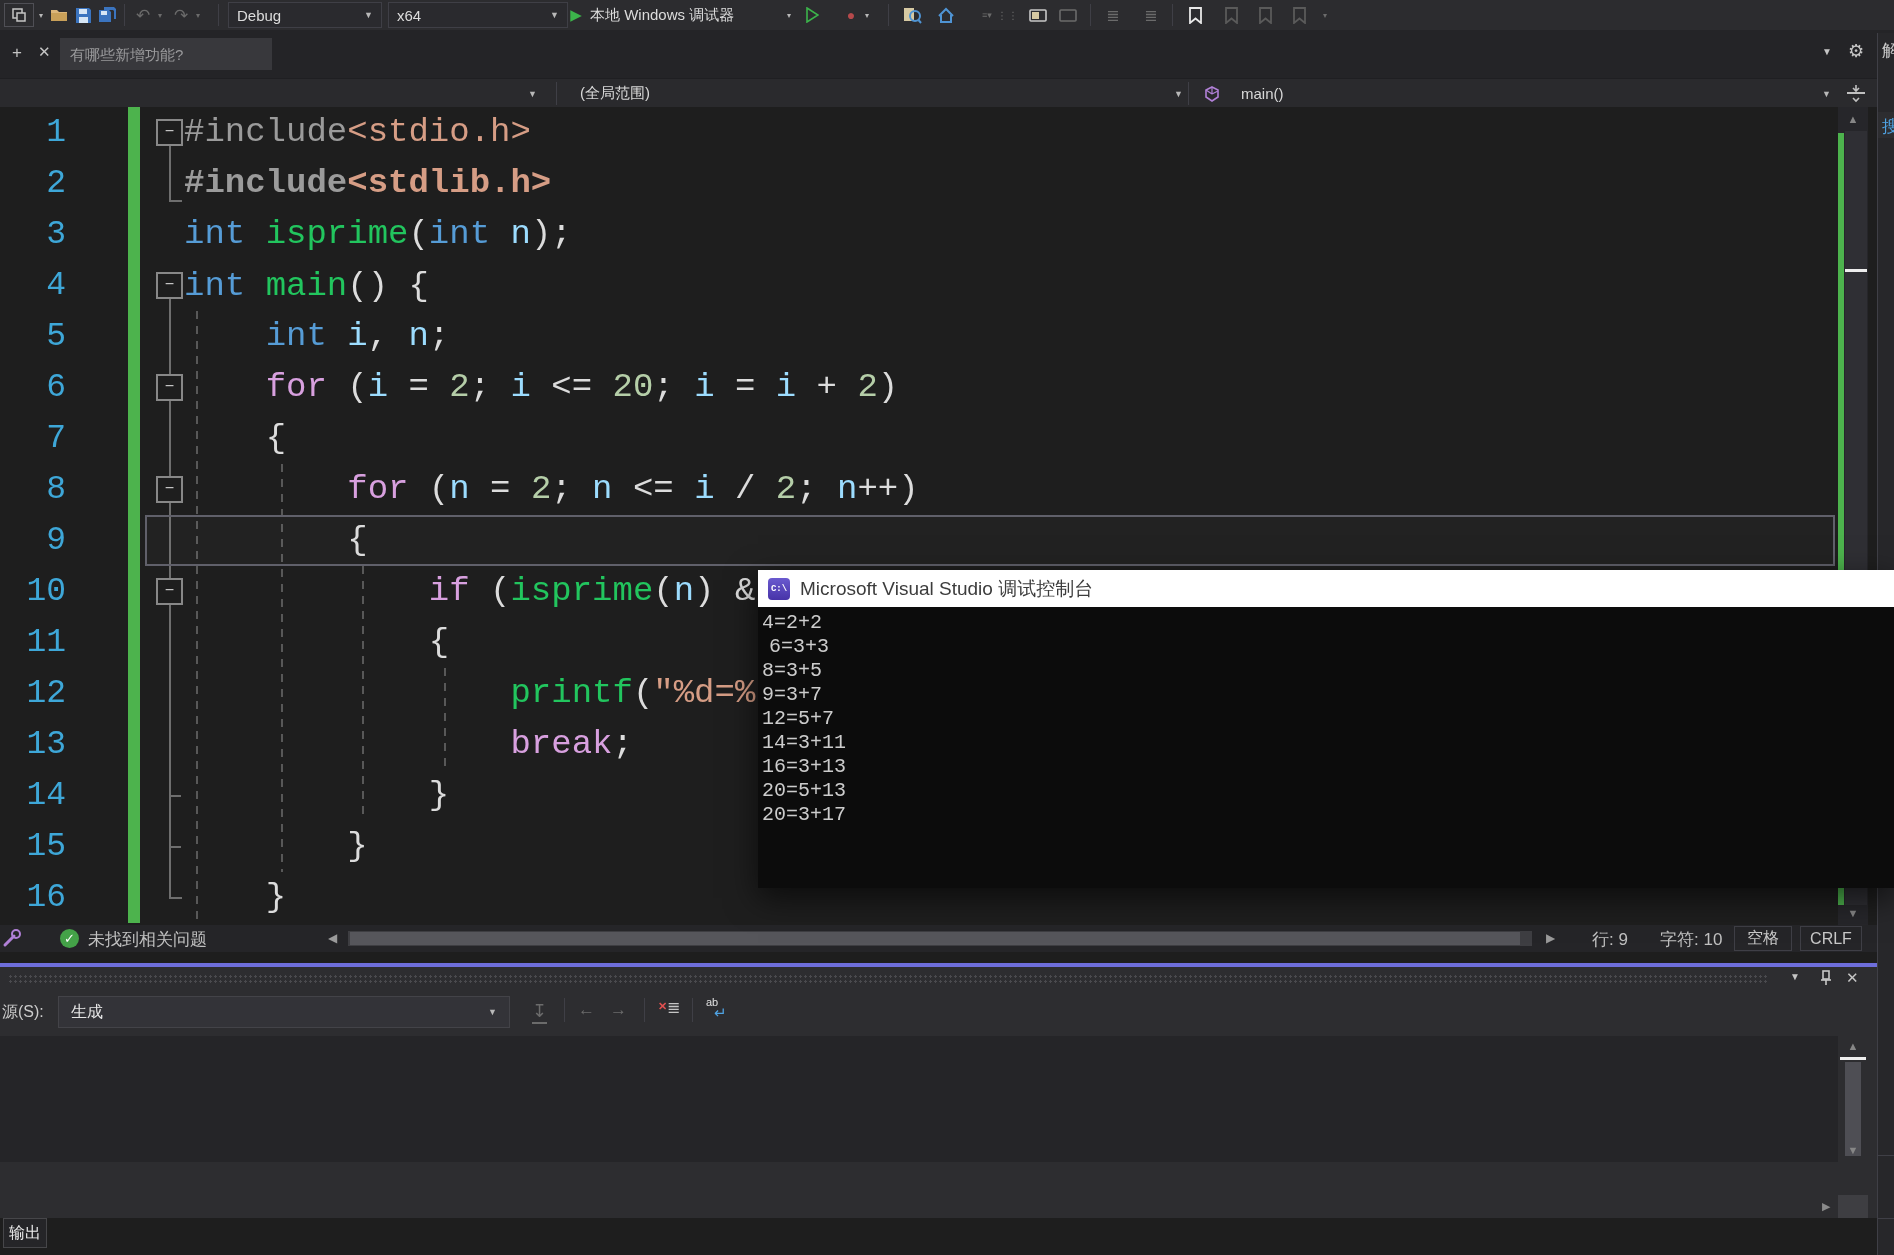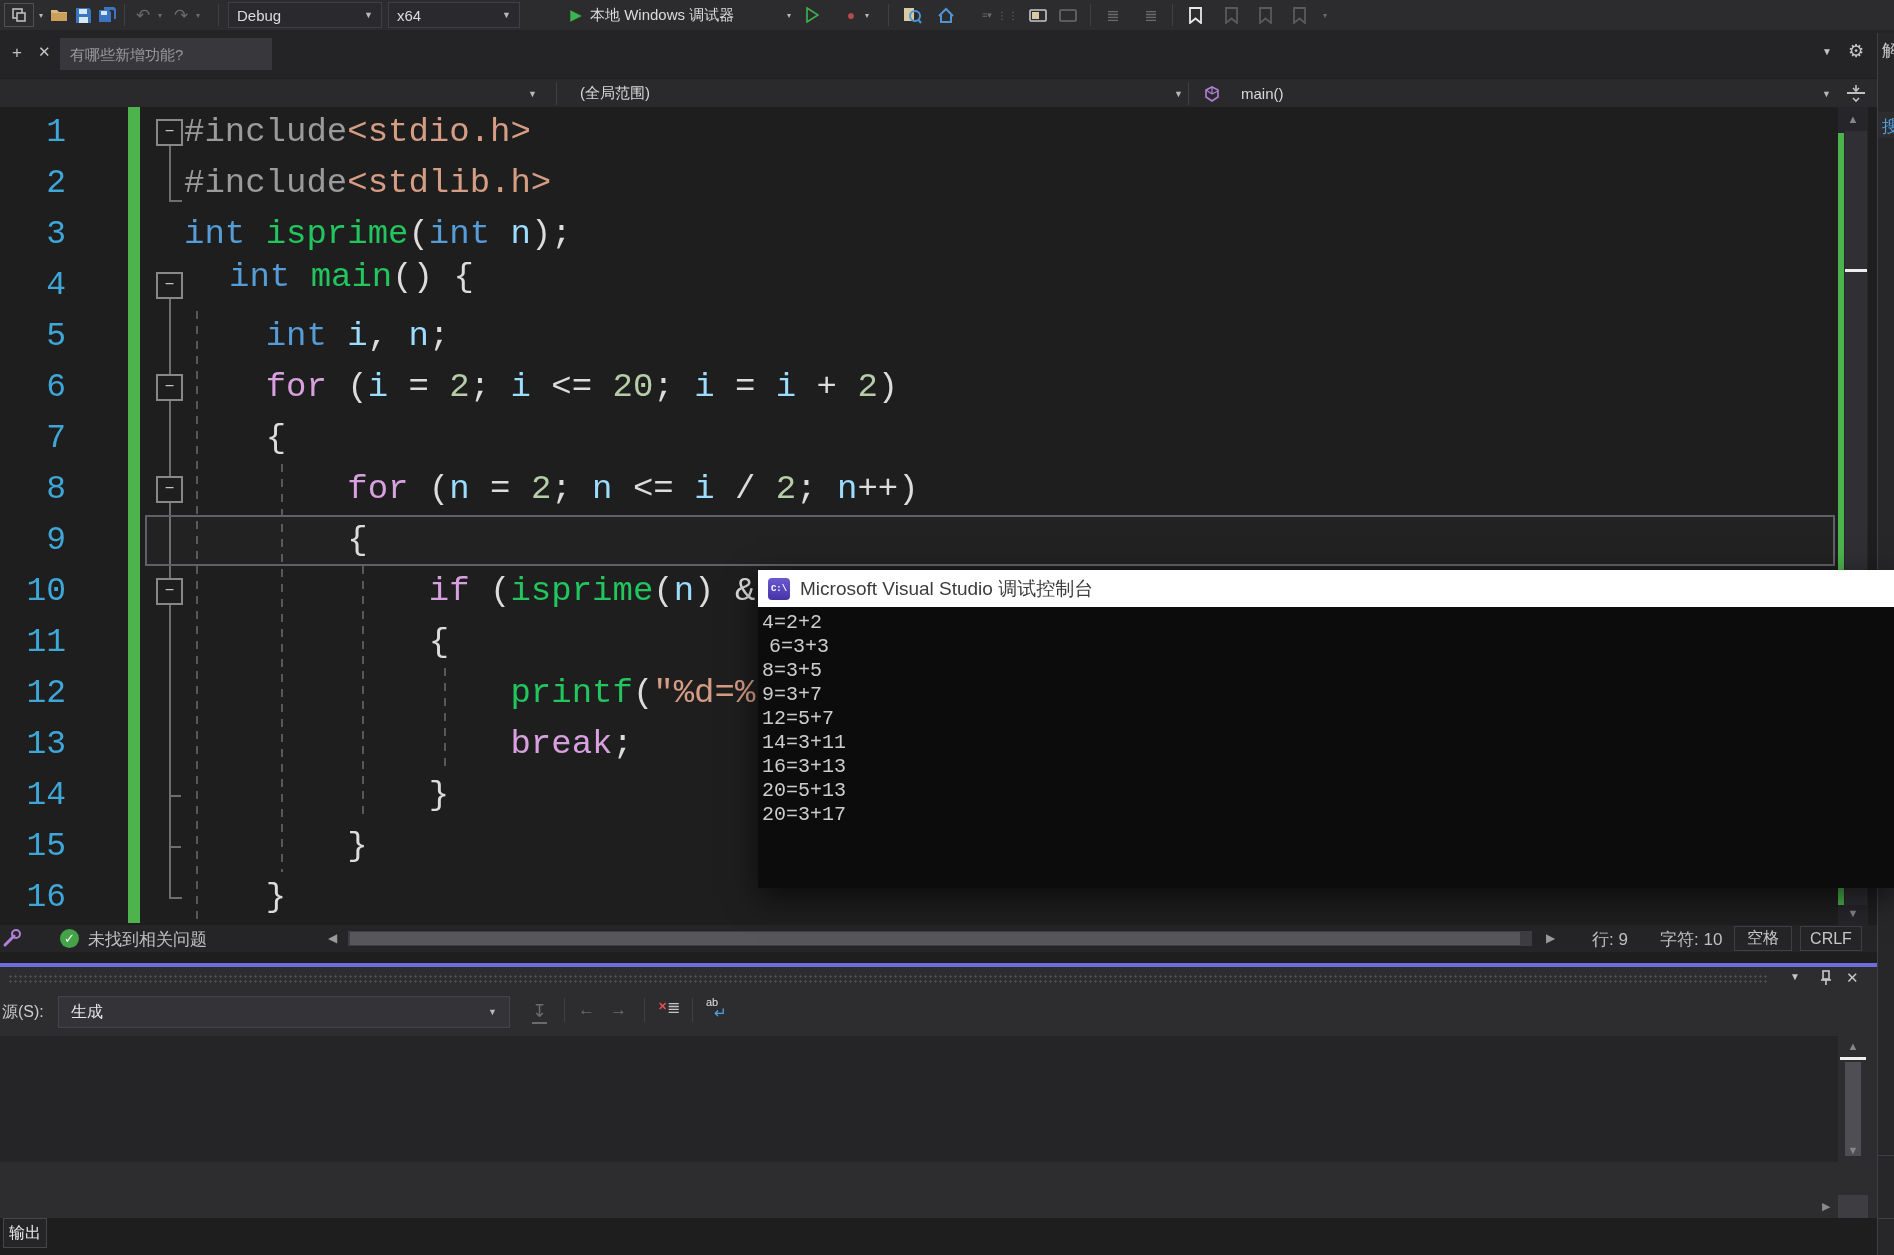--- a/index.html
+++ b/index.html
@@ -131,21 +131,21 @@
   <div class="tb-ico dim" style="left:132px;width:22px;font-size:17px;">↶</div>
   <div class="tb-ico dim" style="left:155px;width:10px;font-size:8px;">▾</div>
   <div class="tb-ico dim" style="left:170px;width:22px;font-size:17px;">↷</div>
   <div class="tb-ico dim" style="left:193px;width:10px;font-size:8px;">▾</div>
   <div class="abs sep" style="left:218px;top:4px;height:22px;"></div>
 
   <div class="combo" style="left:228px;width:154px;">
     <span>Debug</span>
     <span class="dd">▼</span>
   </div>
-  <div class="combo" style="left:388px;width:132px;">
+  <div class="combo" style="left:388px;width:180px;">
     <span>x64</span>
     <span class="dd">▼</span>
   </div>
 
   <div class="tb-ico" style="left:566px;width:20px;color:#3cb44b;font-size:15px;">▶</div>
   <div class="tb-ico" style="left:590px;width:190px;color:#dcdcdc;font-size:15px;justify-content:flex-start;">本地 Windows 调试器</div>
   <div class="tb-ico" style="left:784px;width:10px;font-size:8px;color:#b8b8b8;">▾</div>
   <div class="tb-ico" style="left:802px;width:20px;">
     <svg width="14" height="16" viewBox="0 0 14 16">
         <path d="M2 1l11 7-11 7z" fill="none" stroke="#3cb44b" stroke-width="1.6"></path>
@@ -277,23 +277,23 @@
       <div class="gutter-num" style="top: 459px;">10</div>
       <div class="gutter-num" style="top: 510px;">11</div>
       <div class="gutter-num" style="top: 561px;">12</div>
       <div class="gutter-num" style="top: 612px;">13</div>
       <div class="gutter-num" style="top: 663px;">14</div>
       <div class="gutter-num" style="top: 714px;">15</div>
       <div class="gutter-num" style="top: 765px;">16</div>
     </div>
   <div id="code-lines-layer">
       <div class="code-line" style="top: 0px;"><span></span><span class="tok-pp">#include</span><span class="tok-str">&lt;stdio.h&gt;</span></div>
-      <div class="code-line" style="top: 51px;"><span></span><span class="tok-pp">#include</span><span class="tok-str">&lt;stdlib.h&gt;</span></div>
+      <div class="code-line" style="top: 51px; font-weight: bold;"><span></span><span class="tok-pp">#include</span><span class="tok-str">&lt;stdlib.h&gt;</span></div>
       <div class="code-line" style="top: 102px;"><span></span><span class="tok-kw">int</span><span class="tok-pun"> </span><span class="tok-fn">isprime</span><span class="tok-pun">(</span><span class="tok-kw">int</span><span class="tok-var"> n</span><span class="tok-pun">);</span></div>
-      <div class="code-line" style="top: 145px; margin-left: 45px;"><span></span><span class="tok-kw">int</span><span class="tok-pun"> </span><span class="tok-fn">main</span><span class="tok-pun">() {</span></div>
+      <div class="code-line" style="top: 154px;"><span></span><span class="tok-kw">int</span><span class="tok-pun"> </span><span class="tok-fn">main</span><span class="tok-pun">() {</span></div>
       <div class="code-line" style="top: 204px;"><span>    </span><span class="tok-kw">int</span><span class="tok-pun"> </span><span class="tok-var">i</span><span class="tok-pun">, </span><span class="tok-var">n</span><span class="tok-pun">;</span></div>
       <div class="code-line" style="top: 255px;"><span>    </span><span class="tok-ctl">for</span><span class="tok-pun"> (</span><span class="tok-var">i</span><span class="tok-pun"> = </span><span class="tok-num">2</span><span class="tok-pun">; </span><span class="tok-var">i</span><span class="tok-pun"> &lt;= </span><span class="tok-num">20</span><span class="tok-pun">; </span><span class="tok-var">i</span><span class="tok-pun"> = </span><span class="tok-var">i</span><span class="tok-pun"> + </span><span class="tok-num">2</span><span class="tok-pun">)</span></div>
       <div class="code-line" style="top: 306px;"><span>    </span><span class="tok-pun">{</span></div>
       <div class="code-line" style="top: 357px;"><span>        </span><span class="tok-ctl">for</span><span class="tok-pun"> (</span><span class="tok-var">n</span><span class="tok-pun"> = </span><span class="tok-num">2</span><span class="tok-pun">; </span><span class="tok-var">n</span><span class="tok-pun"> &lt;= </span><span class="tok-var">i</span><span class="tok-pun"> / </span><span class="tok-num">2</span><span class="tok-pun">; </span><span class="tok-var">n</span><span class="tok-pun">++)</span></div>
       <div id="cur-line-box" style="top: 408px;"></div>
       <div class="code-line" style="top: 408px;"><span>        </span><span class="tok-pun">{</span></div>
       <div class="code-line" style="top: 459px;"><span>            </span><span class="tok-ctl">if</span><span class="tok-pun"> (</span><span class="tok-fn">isprime</span><span class="tok-pun">(</span><span class="tok-var">n</span><span class="tok-pun">) &amp;</span></div>
       <div class="code-line" style="top: 510px;"><span>            </span><span class="tok-pun">{</span></div>
       <div class="code-line" style="top: 561px;"><span>                </span><span class="tok-fn">printf</span><span class="tok-pun">(</span><span class="tok-str">"%d=%</span></div>
       <div class="code-line" style="top: 612px;"><span>                </span><span class="tok-ctl">break</span><span class="tok-pun">;</span></div>

